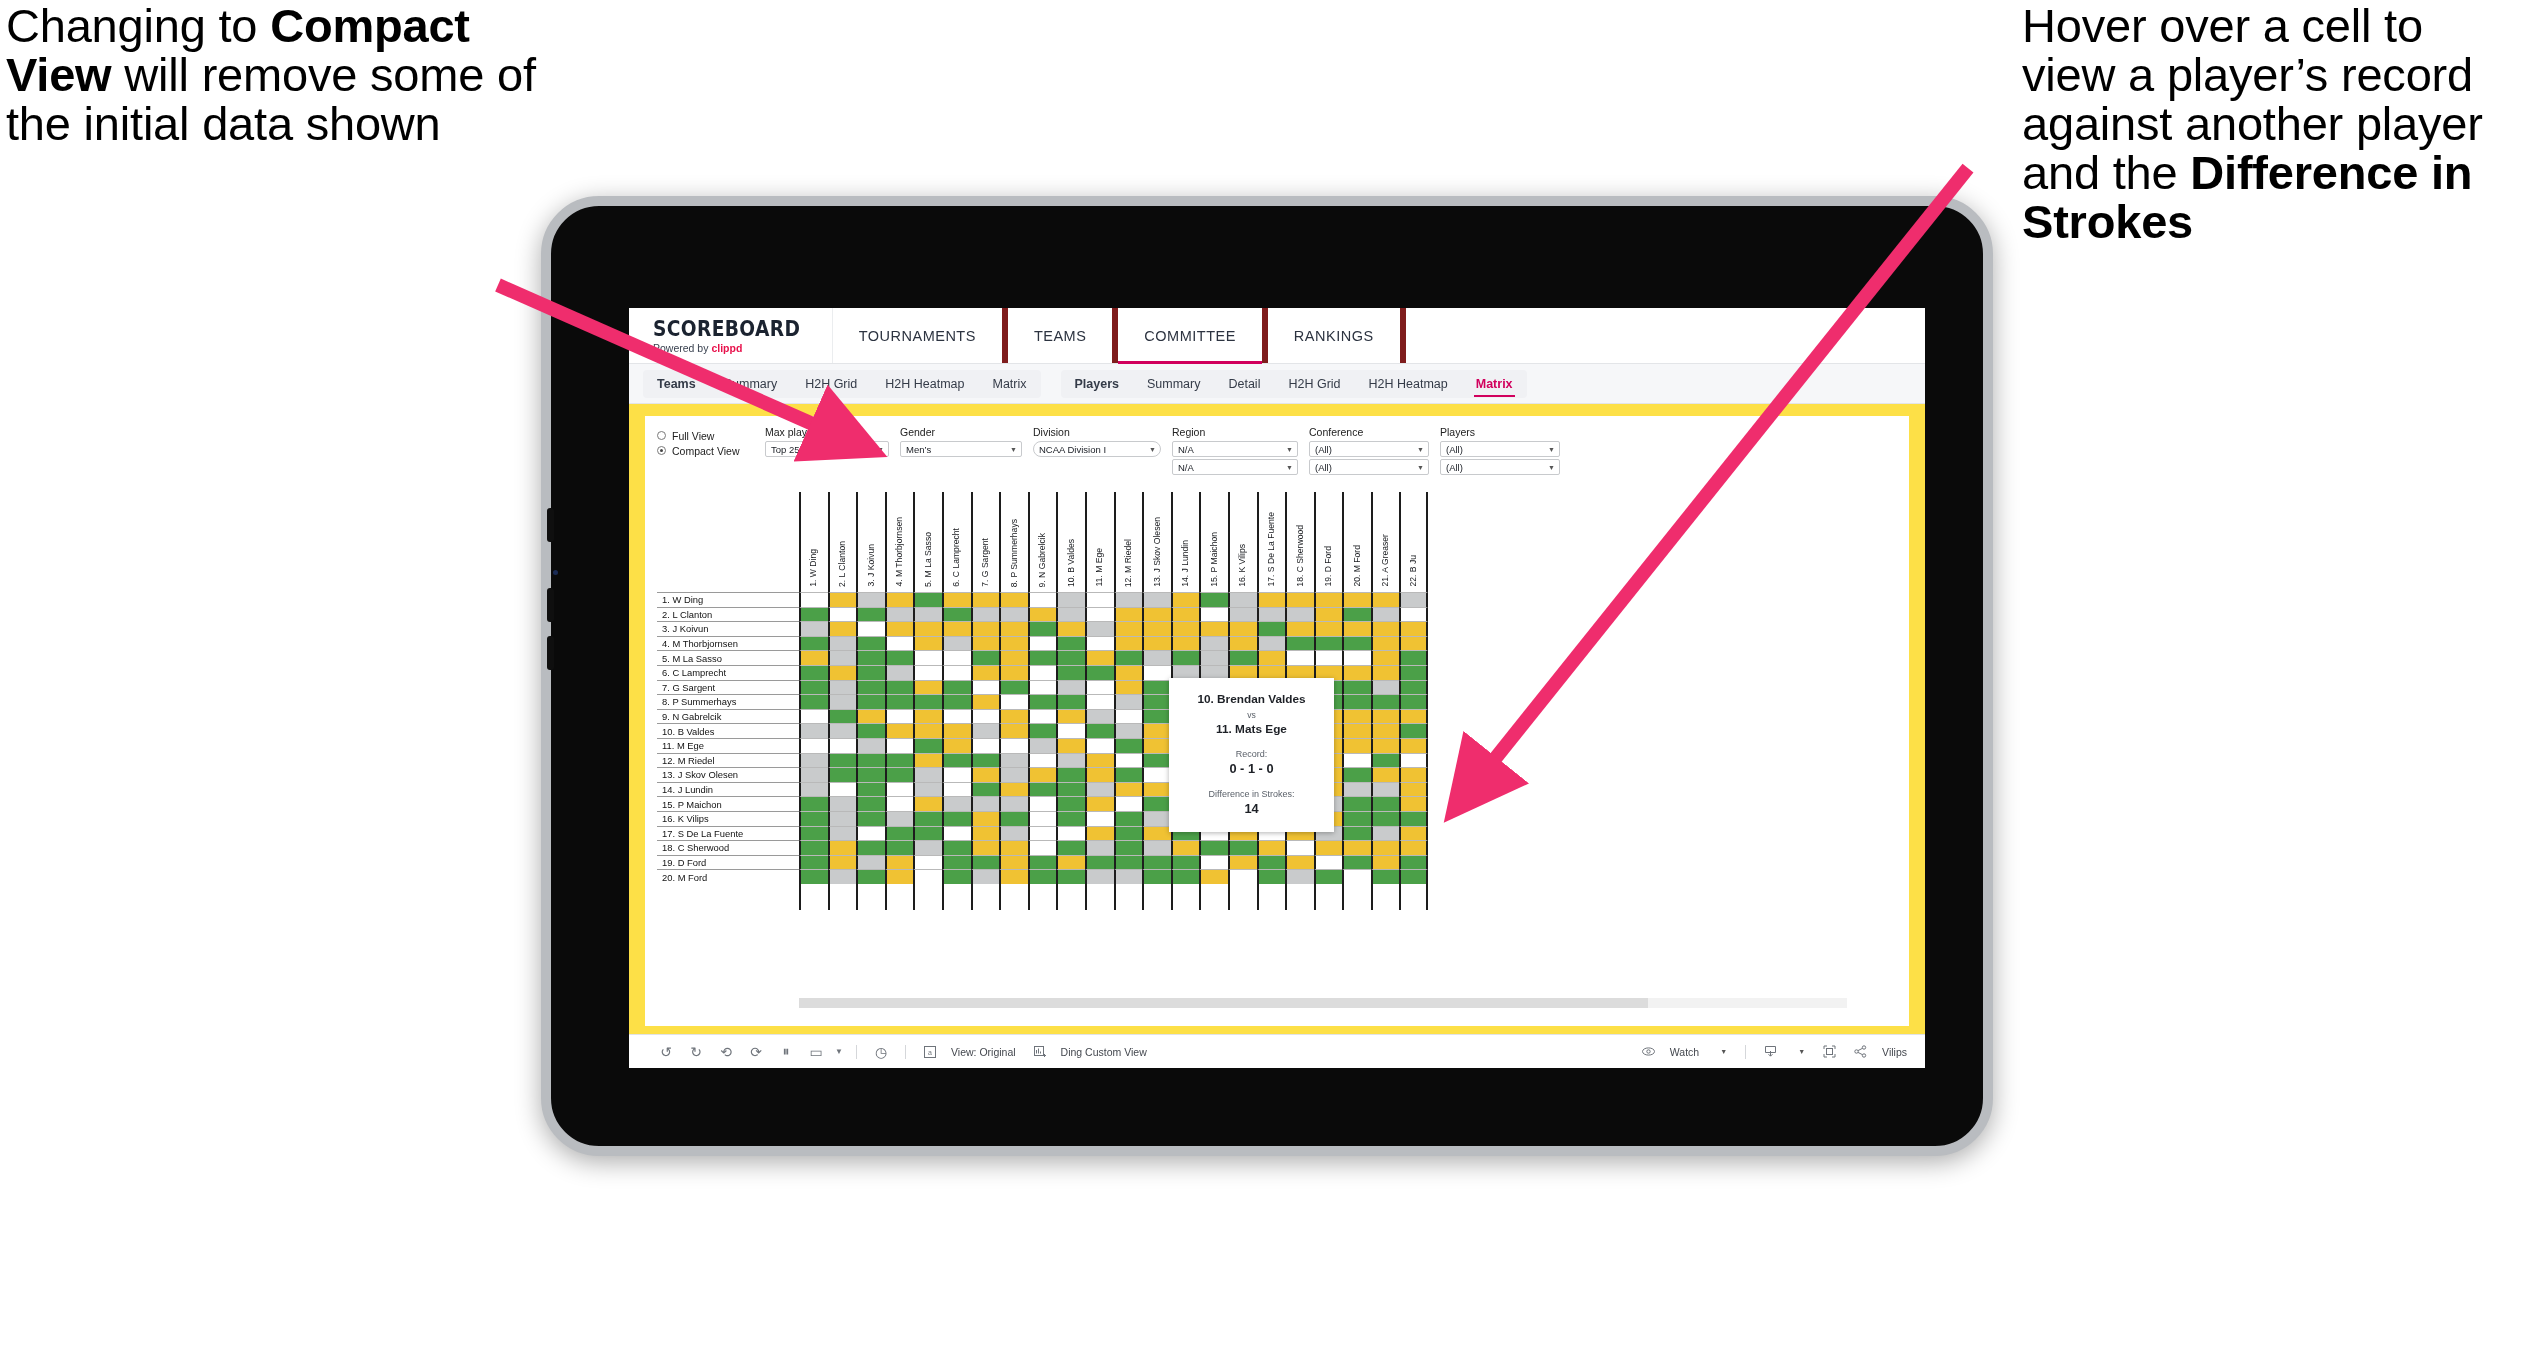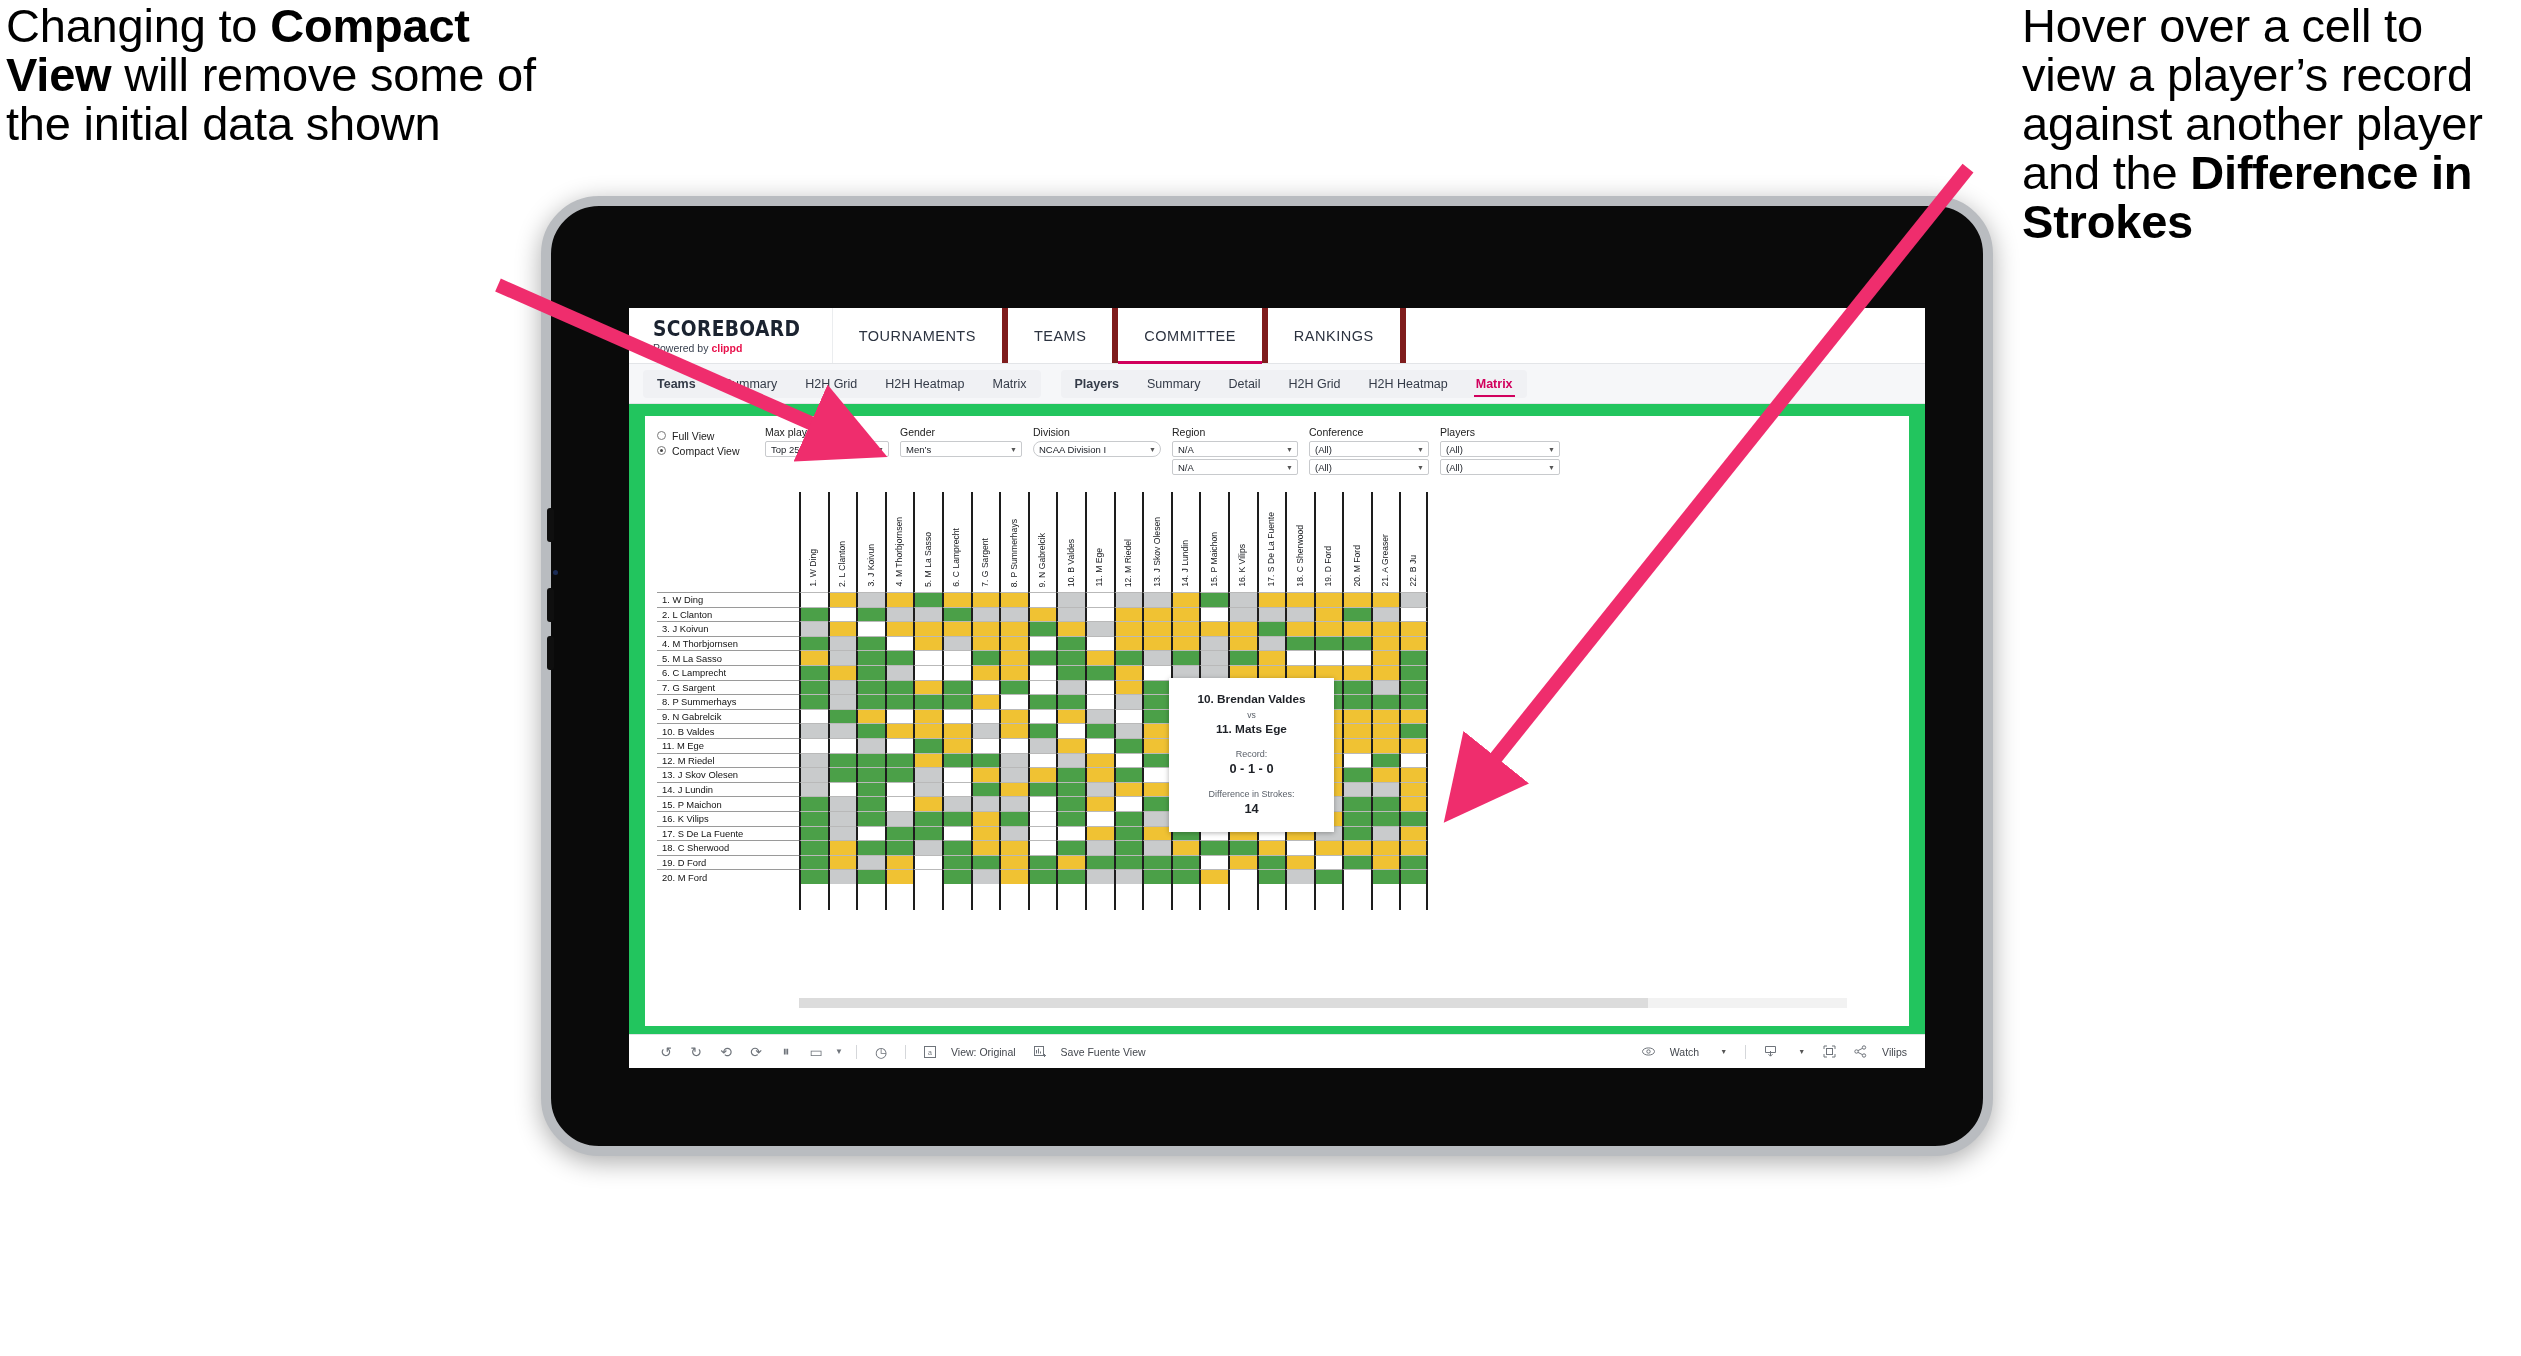--- a/index.html
+++ b/index.html
@@ -78,21 +78,21 @@
   .subgroup { display: flex; align-items: center; background: #f0f1f4; border-radius: 4px; height: 28px; }
   .subgroup + .subgroup { margin-left: 20px; }
   .subtab {
     font-size: 12.5px; color: #343b48; padding: 0 14px; line-height: 28px; cursor: pointer; position: relative; white-space: nowrap;
   }
   .subtab.head { font-weight: 700; }
   .subtab.sel { color: #d1005d; font-weight: 600; }
   .subtab.sel::after { content: ""; position: absolute; left: 12px; right: 12px; bottom: 1px; height: 2px; background: #d1005d; }
 
   
-  #viz { position: absolute; left: 0; top: 96px; width: 1296px; height: 664px; background: #22c55e; padding: 12px 16px 0 16px; }
+  #viz { position: absolute; left: 0; top: 96px; width: 1296px; height: 664px; background: #fde047; padding: 12px 16px 0 16px; }
   #viz-card { background: #fff; width: 100%; height: 610px; position: relative; }
 
   #filters { display: flex; padding: 10px 10px 4px 12px; gap: 0; align-items: flex-start; }
   .radios { width: 108px; padding-top: 2px; }
   .radio-row { display: flex; align-items: center; font-size: 10.5px; color: #222; height: 15px; cursor: pointer; }
   .radio-dot { width: 9px; height: 9px; border: 1px solid #7a7a7a; border-radius: 50%; margin-right: 6px; background: #fff; position: relative; flex: none; }
   .radio-dot.on::after { content: ""; position: absolute; left: 2px; top: 2px; width: 3px; height: 3px; border-radius: 50%; background: #444; }
 
   .fcol { margin-right: 11px; }
   .flabel { font-size: 10.5px; color: #222; margin-bottom: 3px; }
@@ -959,21 +959,21 @@
               <text x="6" y="9" font-size="7" text-anchor="middle" fill="#6f747b">a</text>
             </svg>
           <span>View: Original</span>
         </div>
         <div class="tb-item">
           <svg width="12" height="12" viewBox="0 0 12 12">
               <rect x="0.5" y="0.5" width="9" height="9" fill="none" stroke="#6f747b"></rect>
               <path d="M2.5 7.5V4M4.5 7.5V2.5M6.5 7.5V5.5" stroke="#6f747b" fill="none"></path>
               <path d="M9 9.5h3M10.5 8v3" stroke="#6f747b"></path>
             </svg>
-          <span>Save Fuente View</span>
+          <span>Ding Custom View</span>
         </div>
         <div class="tb-spacer"></div>
         <div class="tb-item">
           <svg width="13" height="11" viewBox="0 0 13 11">
               <ellipse cx="6.5" cy="5.5" rx="6" ry="3.6" fill="none" stroke="#6f747b"></ellipse>
               <circle cx="6.5" cy="5.5" r="1.7" fill="none" stroke="#6f747b"></circle>
             </svg>
           <span>Watch</span>
           <span class="caret">▼</span>
         </div>

